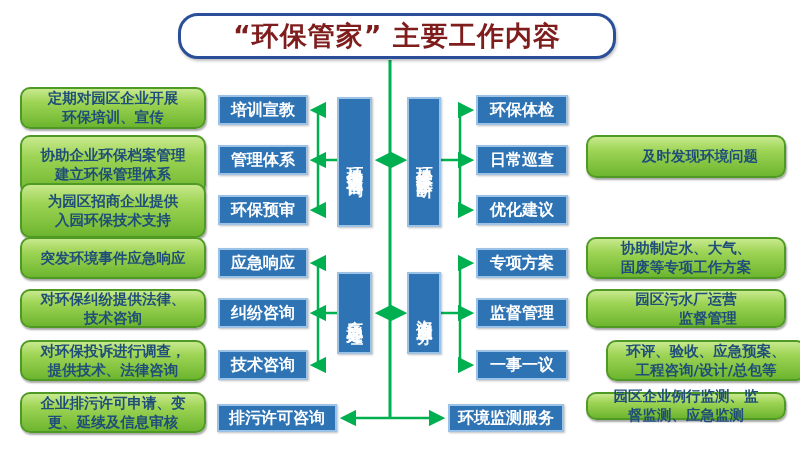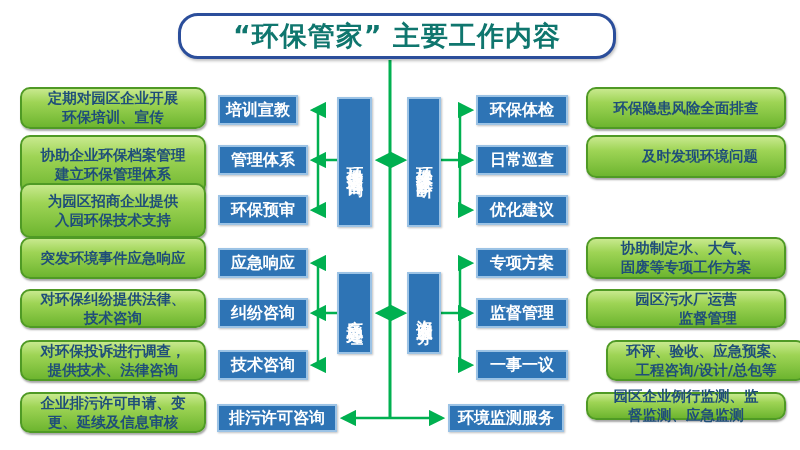--- a/index.html
+++ b/index.html
@@ -4,21 +4,21 @@
 <style>
   html,body{margin:0;padding:0;background:#ffffff;}
   #canvas{
     position:relative;width:800px;height:450px;background:#ffffff;overflow:hidden;
     font-family:"DejaVu Sans","Liberation Sans",sans-serif;
   }
   #connectors{position:absolute;left:0;top:0;z-index:1;pointer-events:none;}
   .node{position:absolute;z-index:2;box-sizing:border-box;display:flex;align-items:center;justify-content:center;text-align:center;}
   .title{
     border:3px solid #2b4e9b;border-radius:20px;background:#ffffff;
-    color:#0f766e;font-weight:bold;font-size:27px;letter-spacing:1px;
+    color:#7f1d1d;font-weight:bold;font-size:27px;letter-spacing:1px;
     box-shadow:1px 2px 3px rgba(0,0,0,0.25);
   }
   .outcome{
     background:linear-gradient(to bottom,#c8e98e 0%,#9ed455 35%,#6db52f 100%);
     border:2px solid #4f9a25;border-radius:10px;
     color:#1f4e79;font-weight:bold;font-size:14.5px;line-height:1.3;
     white-space:pre-line;box-shadow:1px 2px 2px rgba(0,0,0,0.35);
     padding:2px 4px;
   }
   .svc{
@@ -92,32 +92,31 @@
   <div class="node outcome" style="left:20px;top:183px;width:186px;height:55px;">为园区招商企业提供
 入园环保技术支持</div>
   <div class="node outcome" style="left:20px;top:237px;width:186px;height:42px;">突发环境事件应急响应</div>
   <div class="node outcome" style="left:20px;top:289px;width:186px;height:39px;">对环保纠纷提供法律、
 技术咨询</div>
   <div class="node outcome" style="left:20px;top:340px;width:186px;height:41px;">对环保投诉进行调查，
 提供技术、法律咨询</div>
   <div class="node outcome" style="left:20px;top:392px;width:186px;height:41px;">企业排污许可申请、变
 更、延续及信息审核</div>
 
-  <div class="node outcome" style="left:586px;top:87px;width:200px;height:42px;">环保隐患风险全面排查</div>
   <div class="node outcome" style="left:586px;top:135px;width:200px;height:43px;padding-left:32px;">及时发现环境问题</div>
   <div class="node outcome" style="left:586px;top:237px;width:200px;height:42px;">协助制定水、大气、
 固废等专项工作方案</div>
   <div class="node outcome" style="left:586px;top:289px;width:200px;height:39px;text-align:right;">园区污水厂运营
 监督管理</div>
   <div class="node outcome" style="left:586px;top:340px;width:200px;height:41px;margin-left:20px;">环评、验收、应急预案、
 工程咨询/设计/总包等</div>
   <div class="node outcome" style="left:586px;top:392px;width:200px;height:28px;">园区企业例行监测、监
 督监测、应急监测</div>
 
-  <div class="node svc" style="left:218px;top:95px;width:80px;height:30px;">培训宣教</div>
+  <div class="node svc" style="left:218px;top:95px;width:90px;height:30px;">培训宣教</div>
   <div class="node svc" style="left:218px;top:145px;width:90px;height:30px;">管理体系</div>
   <div class="node svc" style="left:218px;top:195px;width:90px;height:30px;">环保预审</div>
 
   <div class="node svc" style="left:218px;top:248px;width:90px;height:30px;">应急响应</div>
   <div class="node svc" style="left:218px;top:298px;width:90px;height:30px;">纠纷咨询</div>
   <div class="node svc" style="left:218px;top:350px;width:90px;height:30px;">技术咨询</div>
 
   <div class="node svc" style="left:476px;top:95px;width:92px;height:30px;">环保体检</div>
   <div class="node svc" style="left:476px;top:145px;width:92px;height:30px;">日常巡查</div>
   <div class="node svc" style="left:476px;top:195px;width:92px;height:30px;">优化建议</div>

